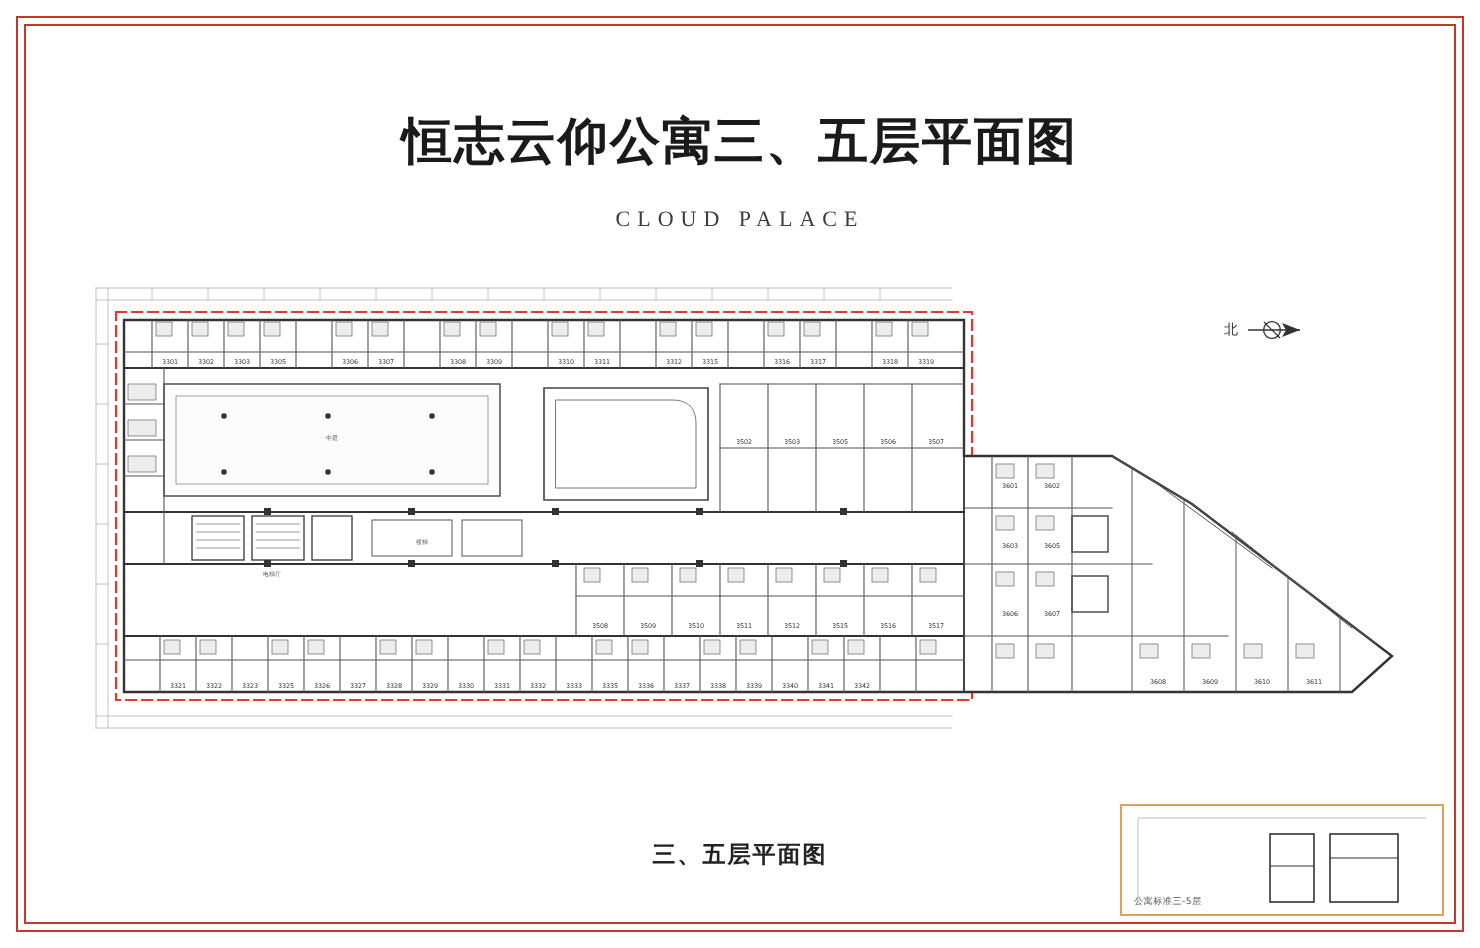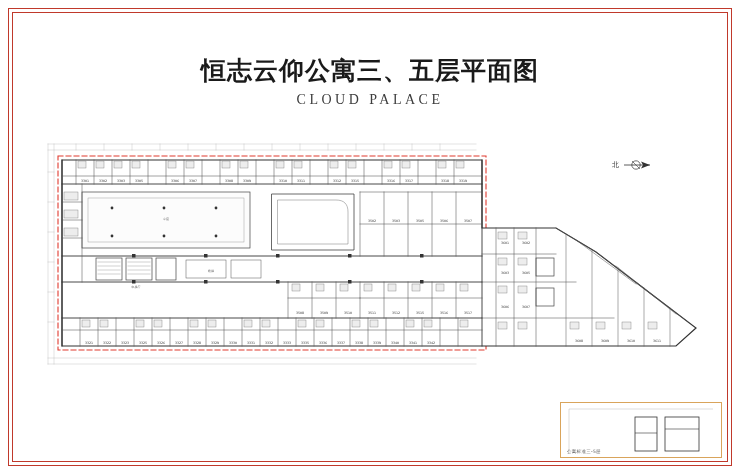--- a/index.html
+++ b/index.html
@@ -52,23 +52,23 @@
   }
   .title-main {
     font-family: "DejaVu Sans", sans-serif;
     font-size: 25px;
     font-weight: bold;
     color: #1a1a1a;
     letter-spacing: 1px;
     line-height: 30px;
   }
   .title-sub {
-    margin-top: 6px;
+    margin-top: 18px;
     font-family: "Liberation Serif", serif;
-    font-size: 14px;
+    font-size: 11px;
     letter-spacing: 3.5px;
     color: #3d3d3d;
   }
 
   
   .drawing {
     position: absolute;
     left: 36px;
     top: 132px;
     width: 672px;
@@ -494,20 +494,21 @@
         <g font-family="DejaVu Sans, sans-serif" font-size="3" fill="#666" text-anchor="middle">
           <text x="130" y="88">中庭</text>
           <text x="100" y="156">电梯厅</text>
           <text x="175" y="140">楼梯</text>
         </g>
 
       </g>
     </svg>
   </div>
 
+  <div class="caption">三、五层平面图</div>
 
   <div class="legend-box">
     <svg class="legend-inner" width="160" height="54" viewBox="0 0 160 54">
       <line x1="8" y1="6" x2="152" y2="6" stroke="#bbb" stroke-width="0.5"></line>
       <line x1="8" y1="6" x2="8" y2="48" stroke="#bbb" stroke-width="0.5"></line>
       <rect x="74" y="14" width="22" height="34" fill="none" stroke="#333" stroke-width="0.8"></rect>
       <rect x="104" y="14" width="34" height="34" fill="none" stroke="#333" stroke-width="0.8"></rect>
       <line x1="104" y1="26" x2="138" y2="26" stroke="#333" stroke-width="0.6"></line>
       <line x1="74" y1="30" x2="96" y2="30" stroke="#333" stroke-width="0.6"></line>
     </svg>

